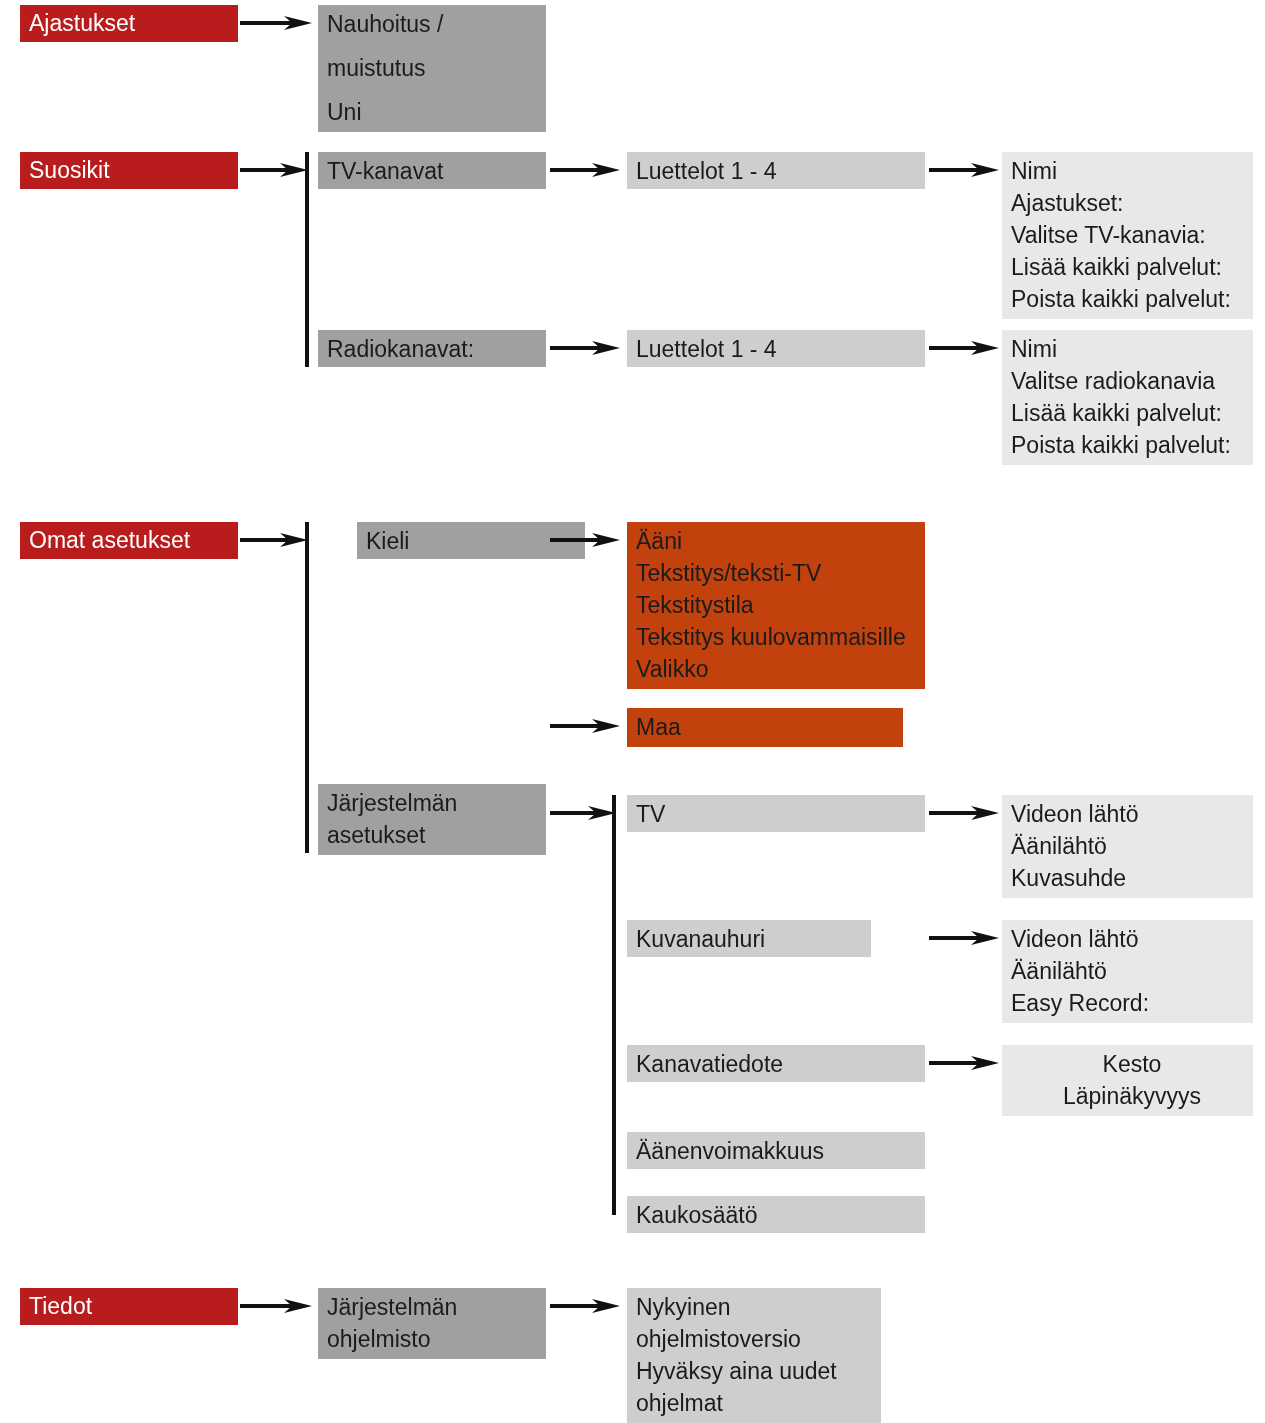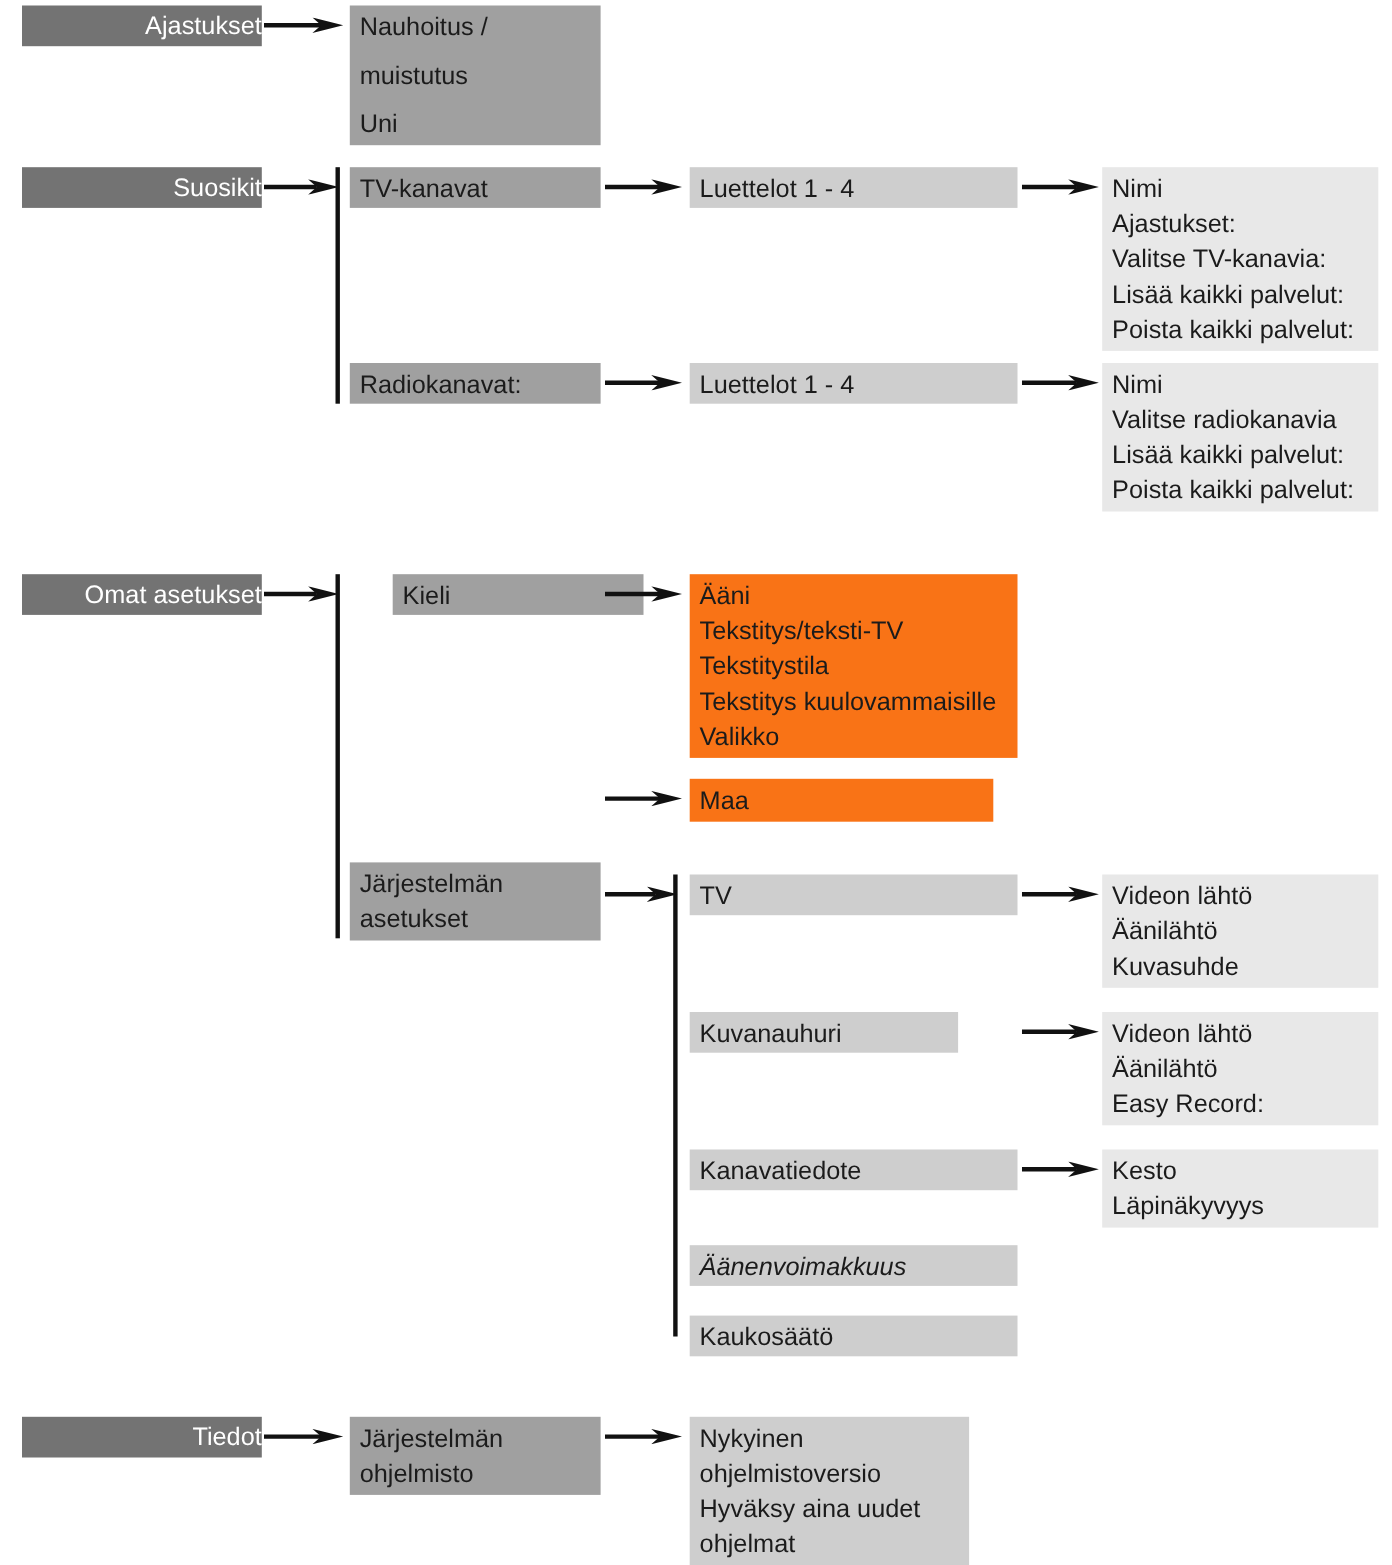--- a/index.html
+++ b/index.html
@@ -25,25 +25,24 @@
   }
   .box .line{
     display:block;
     white-space:pre;
     line-height:32px;
     height:32px;
   }
 
   
   .lvl1{
-    background:#737373;
+    background:#b91c1c;
     color:#ffffff;
     padding:3px 0 3px 9px;
     font-size:23px;
-    text-align:right;
   }
   .lvl1 .line{line-height:31px;height:31px;}
 
   
   .lvl2{
     background:#a0a0a0;
     color:#1b1b1b;
     padding:3px 0 4px 9px;
     font-size:23px;
   }
@@ -56,21 +55,21 @@
   }
   
   .lvl4{
     background:#e8e8e8;
     color:#1b1b1b;
     padding:3px 0 4px 9px;
     font-size:23px;
   }
   
   .lvl3d{
-    background:#f97316;
+    background:#c2410c;
     color:#1b1b1b;
     padding:3px 0 4px 9px;
     font-size:23px;
   }
 
   
   .arrow{
     position:absolute;
     height:14px;
     display:block;
@@ -274,26 +273,26 @@
     <span class="line">Kanavatiedote</span>
   </div>
 
   <div class="arrow" style="left:929px; top:1056px; width:70px;">
     <svg viewBox="0 0 70 14" preserveAspectRatio="none">
       <line x1="0" y1="7" x2="50" y2="7" stroke="#111" stroke-width="4"></line>
       <polygon points="42,0 70,7 42,14 50,7" fill="#111"></polygon>
     </svg>
   </div>
 
-  <div class="box lvl4" style="left:1002px; top:1045px; width:251px;">
+  <div class="box lvl4" style="left:1002px; top:1045px; width:251px;text-align:center;">
     <span class="line">Kesto</span>
     <span class="line">Läpinäkyvyys</span>
   </div>
 
-  <div class="box lvl3" style="left:627px; top:1132px; width:298px; height:37px;font-style:italic;">
+  <div class="box lvl3" style="left:627px; top:1132px; width:298px; height:37px;">
     <span class="line">Äänenvoimakkuus</span>
   </div>
 
   <div class="box lvl3" style="left:627px; top:1196px; width:298px; height:37px;">
     <span class="line">Kaukosäätö</span>
   </div>
 
   <div class="box lvl1" style="left:20px; top:1288px; width:218px; height:37px;">
     <span class="line">Tiedot</span>
   </div>

